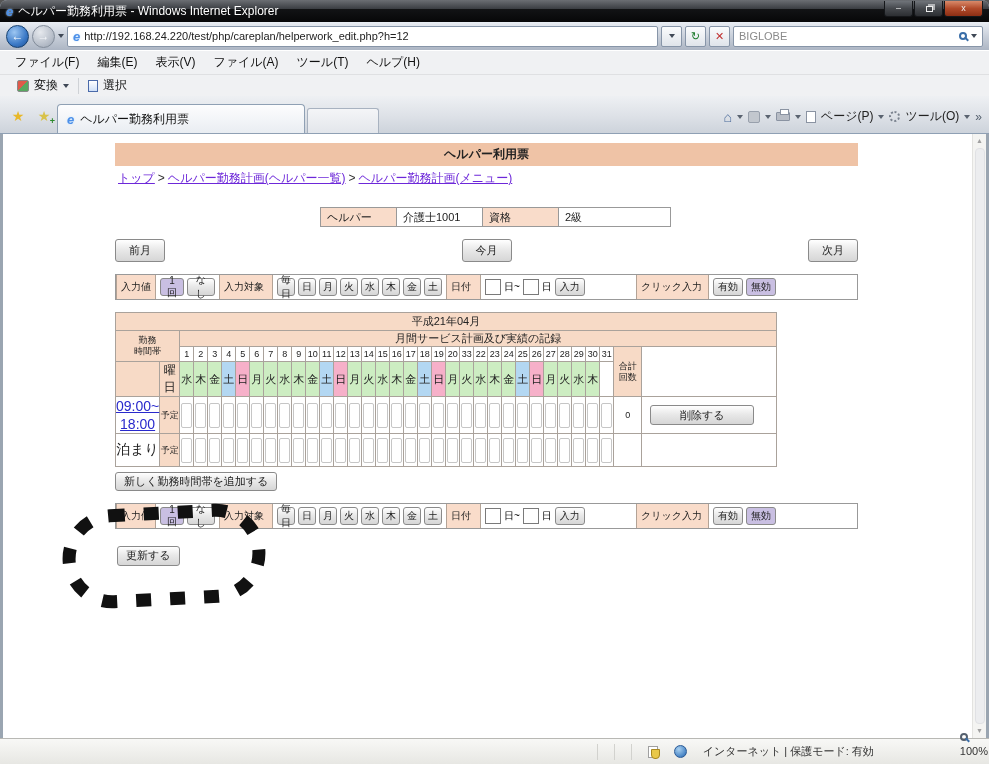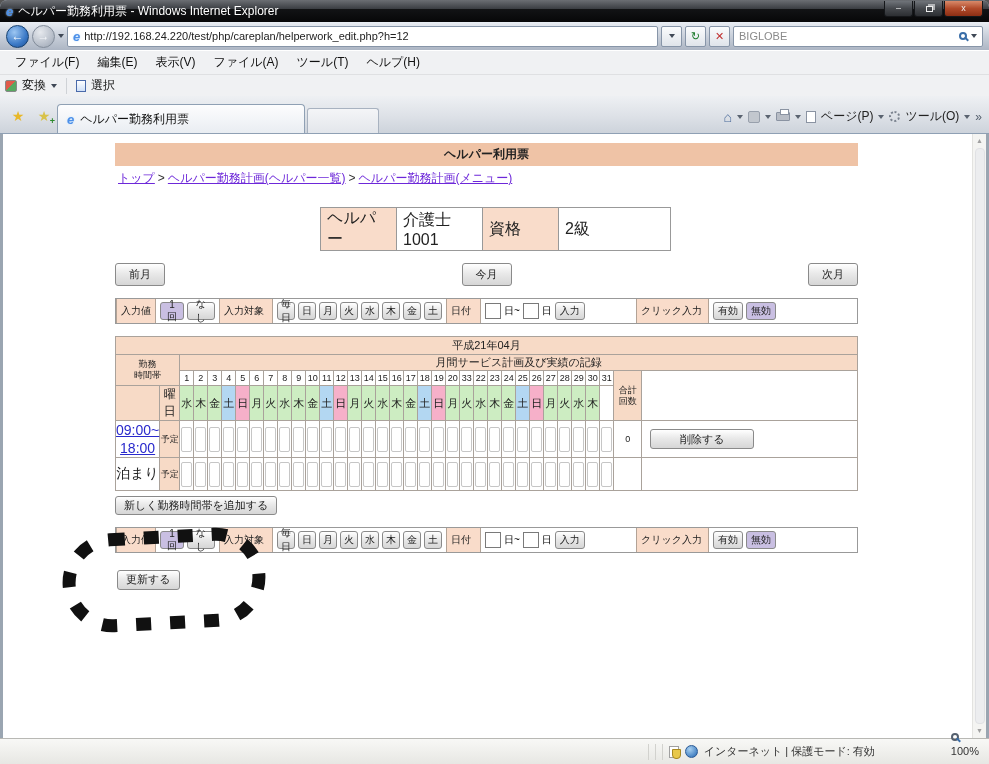--- a/index.html
+++ b/index.html
@@ -29,21 +29,21 @@
   .addr-btn { width:21px; height:21px; background:linear-gradient(#fbfcfd,#dfe4ea); border:1px solid #8795a8; border-radius:2px;
               display:flex; align-items:center; justify-content:center; font-size:11px; }
   .search-box { width:250px; height:21px; background:#fff; border:1px solid #8795a8; border-radius:2px;
                 display:flex; align-items:center; padding:0 5px; font-size:11px; color:#8a8a8a; gap:4px; }
   .mag { width:8px; height:8px; border:2px solid #3a6ea8; border-radius:50%; position:relative; flex:none; }
   .mag::after { content:""; position:absolute; width:5px; height:2px; background:#3a6ea8; transform:rotate(45deg); right:-4px; bottom:-2px; }
 
   
   .menubar { height:24px; background:#f0f1f3; border-top:1px solid #fff; display:flex; align-items:center; padding-left:6px; font-size:12px; color:#111; }
   .menu-item { padding:3px 9px; }
-  .toolbar { height:22px; background:#f0f1f3; border-top:1px solid #dfe0e2; display:flex; align-items:center; padding-left:5px; font-size:12px; color:#111; gap:5px; }
+  .toolbar { height:22px; background:#f0f1f3; border-top:1px solid #dfe0e2; display:flex; align-items:center; padding-left:17px; font-size:12px; color:#111; gap:5px; }
   .conv-icon { width:12px; height:12px; border:1px solid #888; border-radius:2px; background:linear-gradient(135deg,#e05a4a 50%,#58a860 50%); }
   .sel-icon { width:10px; height:12px; border:1px solid #4a6aaa; background:linear-gradient(#fff,#cfe0f8); }
   .tb-sep { width:1px; height:16px; background:#cfd2d6; margin:0 4px; }
 
   
   .tabbar { height:38px; background:linear-gradient(#eef0f3,#dde1e7 55%,#cdd3db); border-bottom:1px solid #8fa0b4;
             display:flex; align-items:flex-end; padding:0 5px; }
   .star-btn { width:26px; height:24px; display:flex; align-items:center; justify-content:center; font-size:14px; margin-bottom:5px; }
   .star-gold { color:#e8b82a; } .star-add { color:#d8c24a; position:relative; }
   .star-add::after { content:"+"; position:absolute; right:2px; bottom:2px; font-size:9px; color:#2c8a2c; font-weight:bold; }
@@ -64,21 +64,21 @@
   .page { flex:1; padding:9px 0 0 112px; position:relative; }
   .vscroll { width:14px; background:#f4f4f2; border-left:1px solid #e3e3e0; display:flex; flex-direction:column; align-items:center; padding:2px 0; }
   .scroll-arrow { font-size:7px; color:#a0a0a0; line-height:10px; }
   .scroll-thumb { flex:1; width:10px; margin:2px 0; background:#ecedef; border:1px solid #e0e1e4; border-radius:4px; }
 
   .page-title { width:743px; background:#efc3a6; text-align:center; font-weight:bold; font-size:12px; color:#222; padding:3px 0; }
   .breadcrumb { margin:4px 0 0 3px; font-size:12px; color:#333; }
   .breadcrumb a { color:#6d28d9; text-decoration:underline; }
   .bc-sep { margin:0 3px; }
 
-  .helper-table { border-collapse:collapse; margin:20px 0 0 205px; font-size:16px; color:#222; }
+  .helper-table { border-collapse:collapse; margin:20px 0 0 205px; font-size:11px; color:#222; }
   .helper-table td { border:1px solid #999; height:19px; padding:0 6px; }
   .ht-lbl { background:#f9dcca; width:76px; }
   .ht-val1 { width:86px; } .ht-val2 { width:112px; }
 
   .nav-row { width:743px; display:flex; justify-content:space-between; margin-top:12px; }
 
   .btn { display:inline-flex; align-items:center; justify-content:center;
          background:linear-gradient(#ffffff,#e9e9e9 45%,#d6d6d6); border:1px solid #8a8a8a; border-radius:3px;
          color:#222; font-family:inherit; }
   .btn-nav { font-size:11px; padding:3px 13px; }
@@ -87,21 +87,21 @@
   .btn-mid { font-size:11px; padding:2px 8px; height:20px; }
 
   .ctrl-row { width:743px; height:26px; border:1px solid #999; display:flex; align-items:stretch; margin-top:12px; font-size:10px; background:#fff; }
   .c-lbl { background:#f9dcca; border-left:1px solid #b3a396; border-right:1px solid #b3a396; display:flex; align-items:center; padding-left:4px; color:#222; flex:none; }
   .c-btns { display:flex; align-items:center; gap:3px; padding:0 4px; flex:none; }
   .w-val-lbl{width:40px;} .w-val-btn{width:63px;} .w-tgt-lbl{width:54px;} .w-tgt-btn{width:173px;}
   .w-date-lbl{width:35px;} .w-date-btn{width:155px;} .w-clk-lbl{width:73px;}
   .c-rest { flex:1; }
   .mini-input { width:16px; height:16px; border:1px solid #7a7a7a; font-size:10px; }
 
-  .cal-table { width:743px; border-collapse:collapse; margin-top:12px; font-size:10px; color:#222; }
+  .cal-table { width:662px; border-collapse:collapse; margin-top:12px; font-size:10px; color:#222; }
   .cal-table td { border:1px solid #aaa29b; text-align:center; padding:0; }
   .p { background:#f7dac6; }
   .c-month { height:18px; font-size:11px; }
   .c-banner { height:16px; font-size:11px; }
   .c-band { width:54px; font-size:9px; line-height:1.25; }
   .c-corner { width:26px; }
   .c-youbi { width:20px; font-size:12px; }
   .c-num { width:14px; min-width:14px; height:15px; font-size:9px; background:#fff; }
   .c-wd { width:14px; min-width:14px; height:18px; font-size:11px; }
   .c-wd.wkd { background:#cdedc2; } .c-wd.sat { background:#b3d7f2; } .c-wd.sun { background:#f6b0c9; } .c-wd.none { background:#fff; }
@@ -117,21 +117,21 @@
   .c-action { text-align:left !important; padding-left:8px !important; background:#fff; }
   .btn-del { width:104px; height:20px; font-size:11px; }
 
   .add-row { margin-top:4px; }
   .btn-add { font-size:11px; padding:2px 8px; height:19px; }
 
   .update-wrap { margin-top:16px; margin-left:2px; position:relative; display:inline-block; }
   .annot-svg { position:absolute; left:-73px; top:-45px; pointer-events:none; z-index:5; }
 
   
-  .statusbar { height:26px; background:linear-gradient(#f8f8f6,#e7e7e3); border-top:1px solid #b8b8b4; display:flex; align-items:center; font-size:11px; color:#333; padding:0 10px; gap:6px; }
+  .statusbar { height:26px; background:linear-gradient(#f8f8f6,#e7e7e3); border-top:1px solid #b8b8b4; display:flex; align-items:center; font-size:11px; color:#333; padding:0 1px; gap:16px; }
   .st-sep { width:1px; height:16px; background:#d2d2ce; }
   .shield-ico { width:10px; height:12px; background:#fff; border:1px solid #a0a0a0; position:relative; }
   .shield-ico::after { content:""; position:absolute; right:-3px; bottom:-2px; width:7px; height:8px; background:#e8c84a; border:1px solid #a88820; border-radius:0 0 4px 4px; }
   .globe-ico { width:13px; height:13px; border-radius:50%; background:radial-gradient(circle at 35% 30%,#a8d0f0,#4a86c6 70%,#2a5a96); border:1px solid #2a5a96; }
   .zoom-ctl { display:flex; align-items:flex-start; gap:4px; margin-left:70px;flex-direction:column; }
 </style>
 </head>
 <body>
 
 <div class="window">

